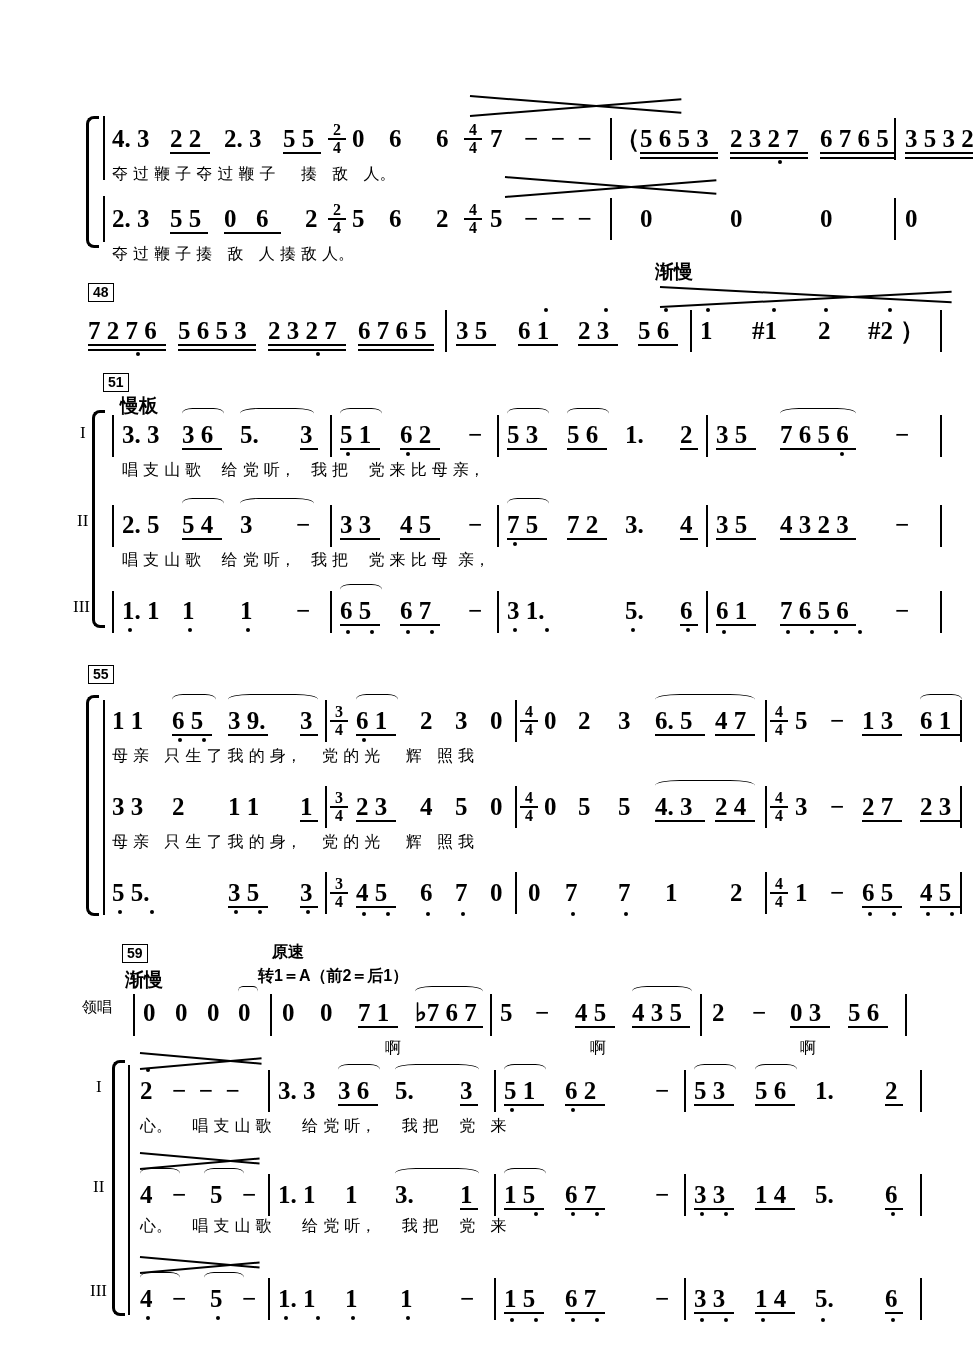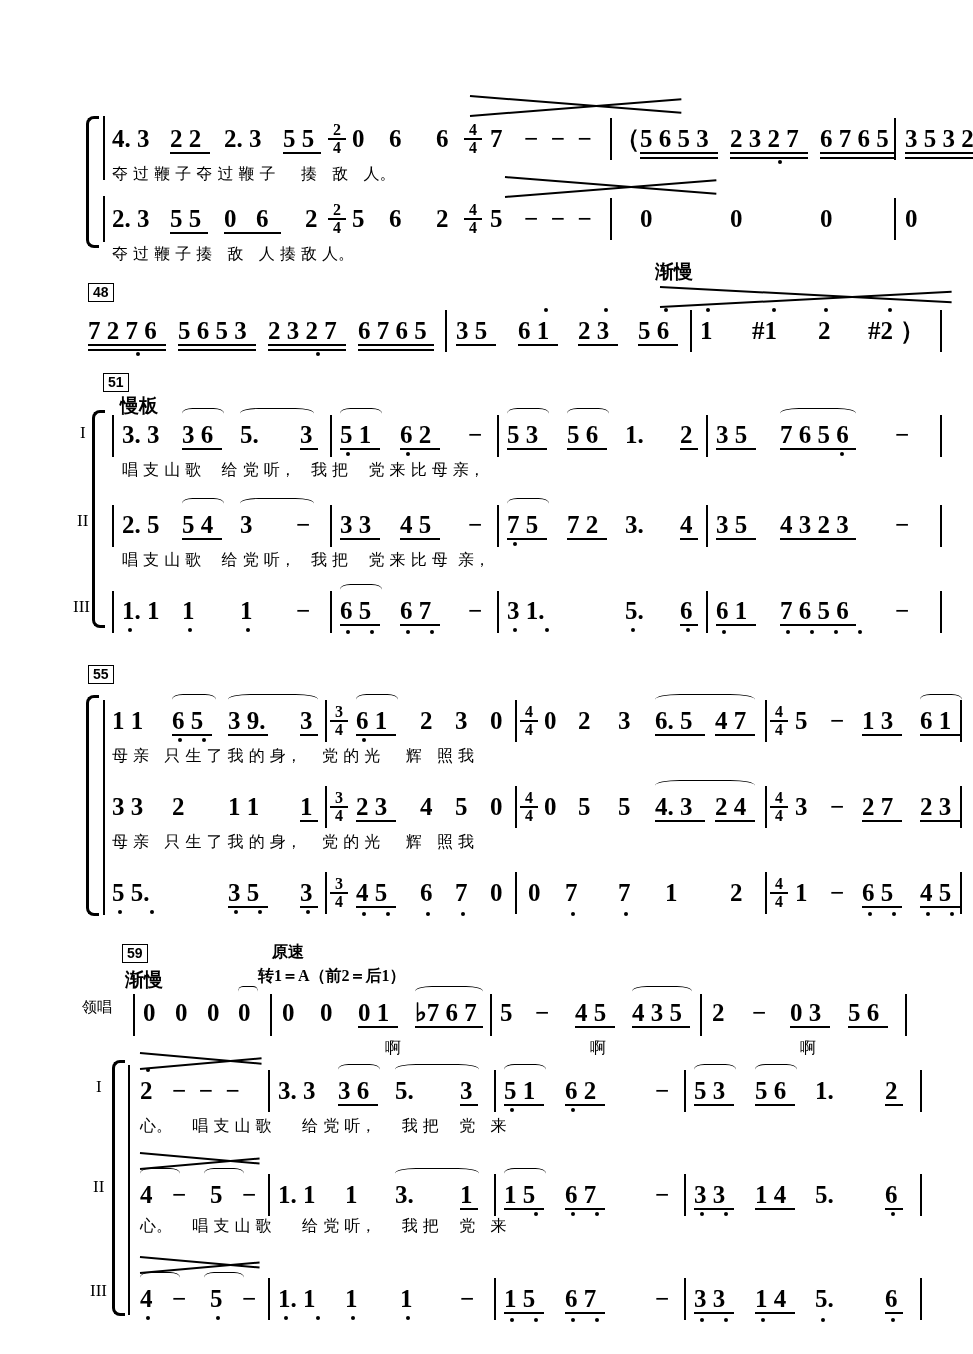--- a/index.html
+++ b/index.html
@@ -10,21 +10,21 @@
     overflow:hidden;
   }
   .sheet{position:absolute;inset:0;}
 
   
   .t{position:absolute;white-space:pre;line-height:1;}
 
   .num{font-family:"Liberation Serif", serif;font-weight:bold;font-size:25px;}
   .lyr{font-family:"DejaVu Sans", sans-serif;font-size:16px;}
   .mark{font-family:"DejaVu Sans", sans-serif;font-size:19px;font-weight:bold;}
-  .mark-b{font-family:Liberation Serif, serif;font-size:16px;font-weight:bold;}
+  .mark-b{font-family:Liberation Sans, sans-serif;font-size:16px;font-weight:bold;}
   .part{font-family:"Liberation Serif", serif;font-size:17px;}
   .partcn{font-family:"DejaVu Sans", sans-serif;font-size:15px;}
 
   
   .mnum{position:absolute;border:1.5px solid #000;font-family:"Liberation Sans",sans-serif;
         font-size:14px;font-weight:bold;padding:1px 4px;line-height:1.1;background:#fff;}
 
   
   .bar{position:absolute;background:#000;width:2px;}
 
@@ -475,21 +475,21 @@
   <div class="bar" style="left:133px;top:994px;height:42px;"></div>
   <div class="t num" style="left:143px;top:1000px;">0</div>
   <div class="t num" style="left:175px;top:1000px;">0</div>
   <div class="t num" style="left:207px;top:1000px;">0</div>
   <div class="t num" style="left:238px;top:1000px;">0</div>
   <div class="slur" style="left:238px;top:986px;width:20px;"></div>
 
   <div class="bar" style="left:270px;top:994px;height:42px;"></div>
   <div class="t num" style="left:282px;top:1000px;">0</div>
   <div class="t num" style="left:320px;top:1000px;">0</div>
-  <div class="t num" style="left:358px;top:1000px;">0 1</div>
+  <div class="t num" style="left:358px;top:1000px;">7 1</div>
   <div class="t num" style="left:415px;top:1000px;">♭7 6 7</div>
   <div class="ul" style="left:358px;top:1026px;width:40px;"></div>
   <div class="ul" style="left:415px;top:1026px;width:68px;"></div>
   <div class="slur" style="left:415px;top:986px;width:68px;"></div>
   <div class="bar" style="left:490px;top:994px;height:42px;"></div>
 
   <div class="t num" style="left:500px;top:1000px;">5</div>
   <div class="t dash" style="left:535px;top:1000px;">−</div>
   <div class="t num" style="left:575px;top:1000px;">4 5</div>
   <div class="t num" style="left:632px;top:1000px;">4 3 5</div>

